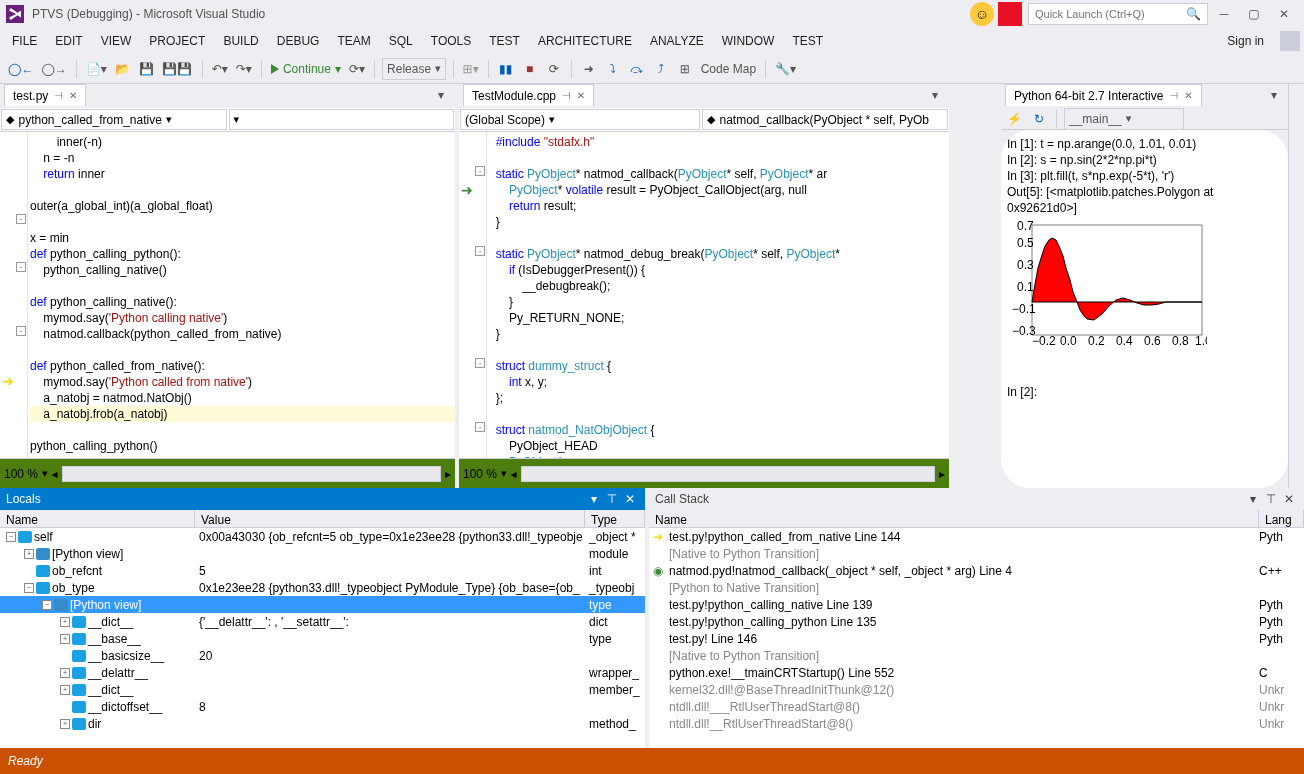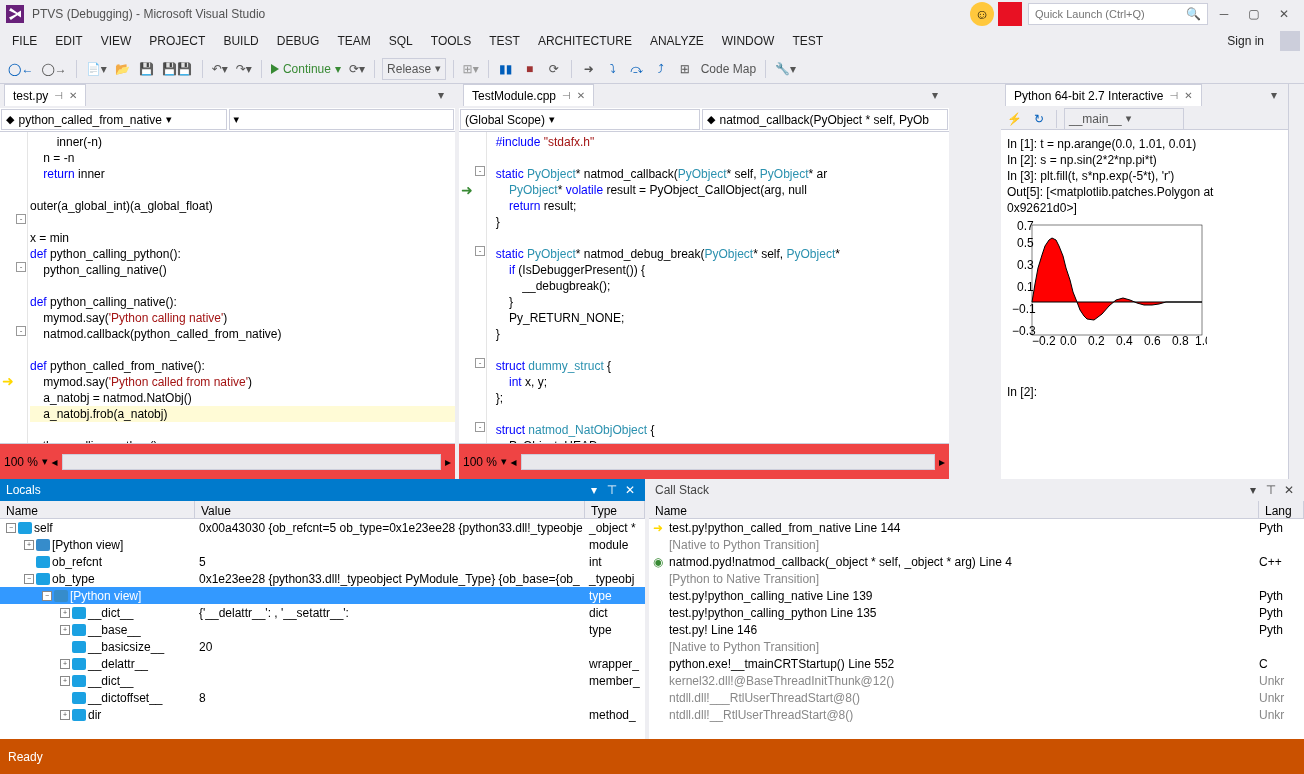--- a/index.html
+++ b/index.html
@@ -35,24 +35,24 @@
 .nav-bar { height: 24px; background: white; border-bottom: 1px solid #cccedb; display: flex; }
 .nav-sel { flex: 1; border: 1px solid #cccedb; margin: 1px; padding: 2px 4px; display: flex; align-items: center; gap: 4px; font-size:11px; overflow:hidden; white-space:nowrap;}
 .code-area { flex: 1; background: white; position: relative; overflow: hidden; font-family: Consolas, monospace; font-size: 13px; line-height: 16px; }
 .code-content { padding: 2px 0 2px 30px; white-space: pre; color: #000; }
 .gutter { position: absolute; left: 0; top: 0; width: 28px; height: 100%; background: #fff; border-right: 1px solid #e5e5e5; }
 .fold { position: absolute; left: 16px; width: 10px; height: 10px; border: 1px solid #999; background: white; font-size:8px; line-height:8px; text-align:center; color:#555;}
 .bp-arrow { position:absolute; left:2px; width:14px; height:14px; color:#ffd800; font-size:14px;}
 .kw { color: #0000ff; } .str { color: #a31515; } .type { color: #2b91af; }
 .hl-line { background: #f0f0f0; display:inline-block; min-width:100%;}
 .hl-bp { background: #fffbd6; }
-.zoom-bar { height: 36px; display: flex; align-items: center; background: #ef4444; border-top: 1px solid #cccedb; font-size:11px; padding:12px 4px; gap:4px;}
+.zoom-bar { height: 30px; display: flex; align-items: center; background: #4d7c0f; border-top: 1px solid #cccedb; font-size:11px; padding:12px 4px; gap:4px;}
 .zoom-bar .scroll-track { flex:1; height:16px; background:#e8e8ec; border:1px solid #cccedb;}
 .interactive-bar { height: 22px; background: #eeeef2; border-bottom: 1px solid #cccedb; display: flex; align-items: center; gap: 4px; padding: 0 4px; }
-.int-content { flex:1; padding:6px; font-family:Consolas,monospace; font-size:12px; line-height:16px; background:white; overflow:hidden;}
+.int-content { flex:1; padding:6px; font-family:Consolas,monospace; font-size:12px; line-height:16px; background:white; overflow:hidden;border-radius:29px;}
 .plot-area { width:200px; height:130px; margin:4px 0; position:relative;}
 .plot-svg { width:100%; height:100%;}
 .bottom-row { height: 260px; display: flex; }
 .panel { display: flex; flex-direction: column; }
 .locals-panel { width: 645px; }
 .callstack-panel { flex: 1; }
 .panel-header { height: 22px; background: #007acc; color: white; display: flex; align-items: center; padding: 0 6px; font-size:11px;}
 .panel-header.inactive { background: #eeeef2; color: #444; }
 .panel-header .sp { flex:1;}
 .panel-header .wbtn { width:18px; text-align:center;}
@@ -63,21 +63,21 @@
 .grid-row.selected { background: #3399ff; color: white; }
 .tree-cell { display: flex; align-items: center; gap: 2px; overflow:hidden;}
 .exp { width: 10px; height: 10px; border: 1px solid #888; background: white; font-size:7px; line-height:8px; text-align:center; color:#555; flex-shrink:0;}
 .var-icon { width: 14px; height: 12px; flex-shrink:0; display:inline-block;}
 .var-blue { background: #1ba1e2; border-radius:2px;}
 .var-py { background: #368ccb; border-radius:2px;}
 .locals-panel .c1{width:195px;} .locals-panel .c2{flex:1;} .locals-panel .c3{width:60px;}
 .callstack-panel .c1{flex:1;} .callstack-panel .c2{width:45px;}
 .cs-row { height:17px; display:flex; align-items:center; padding-left:4px;}
 .cs-icon { width:16px; flex-shrink:0;}
-.status-bar { height: 35px; background: #ca5100; color: white; display: flex; align-items: center; padding: 0 8px; font-size:11px;}
+.status-bar { height: 26px; background: #ca5100; color: white; display: flex; align-items: center; padding: 0 8px; font-size:11px;font-style:italic;}
 .dim { color: #888; }
 .right-strip { width:16px; background:#eeeef2; border-left:1px solid #cccedb;}
 .vsplit { width:4px; background:#eeeef2; }
 </style>
 </head>
 <body>
 
 <div class="title-bar">
   <div class="vs-logo"></div>
   <div class="title-text">PTVS (Debugging) - Microsoft Visual Studio</div>

